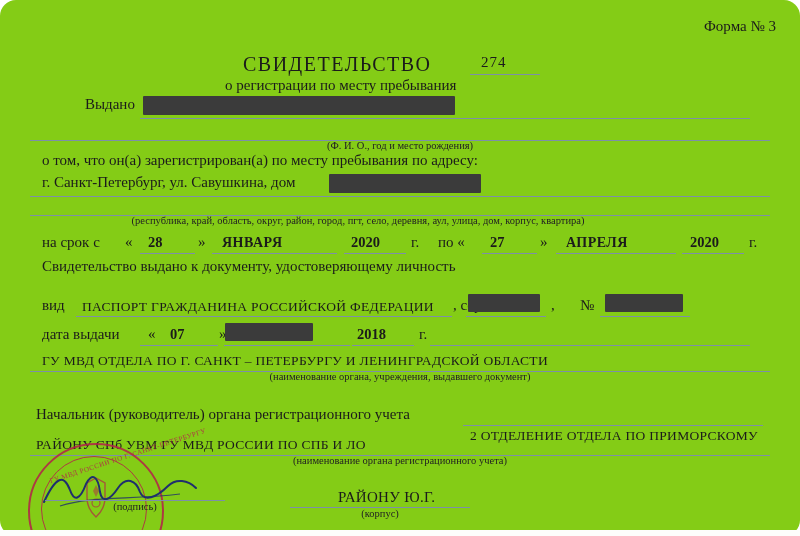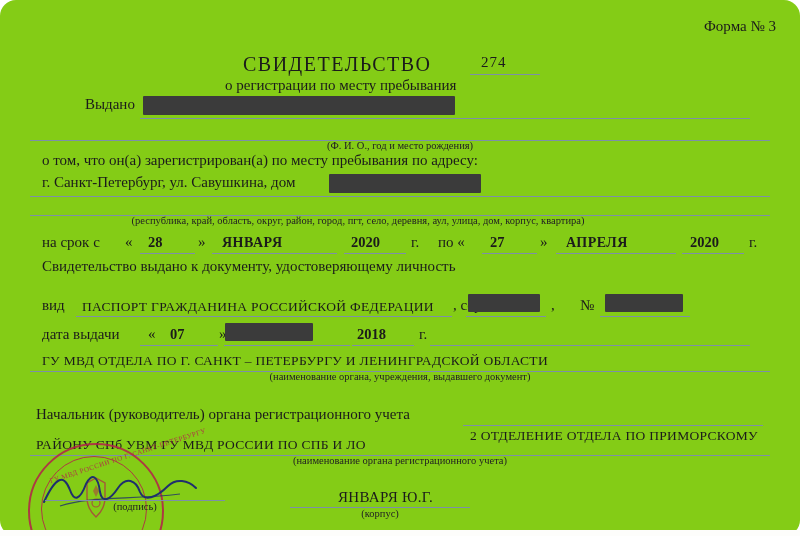--- a/index.html
+++ b/index.html
@@ -204,18 +204,18 @@
     </svg>
   </div>
 
   <svg class="sig" viewBox="0 0 160 40">
     <path d="M4 32 C 16 6, 24 4, 30 20 C 34 32, 40 30, 46 14 C 52 2, 58 6, 60 22 C 62 34, 70 30, 78 18 C 86 6, 96 10, 100 22 C 104 32, 116 28, 128 16 C 136 8, 148 10, 156 18" fill="none" stroke="#1f2f6d" stroke-width="2" stroke-linecap="round"></path>
     <path d="M20 36 C 50 26, 90 30, 140 24" fill="none" stroke="#1f2f6d" stroke-width="1.2" opacity=".8"></path>
   </svg>
   <div class="rule" style="left:45px; top:500px; width:180px;"></div>
   <div class="small-caption" style="left:45px; top:501px; width:180px;">(подпись)</div>
 
-  <div class="t caps" style="left:338px; top:489px; font-size:15px;">ЯНВАРЯ Ю.Г.</div>
+  <div class="t caps" style="left:338px; top:489px; font-size:15px;">РАЙОНУ Ю.Г.</div>
   <div class="rule" style="left:290px; top:507px; width:180px;"></div>
   <div class="small-caption" style="left:290px; top:508px; width:180px;">(корпус)</div>
 
   <div class="bottom-strip"></div>
 </div>
 
 </body></html>

